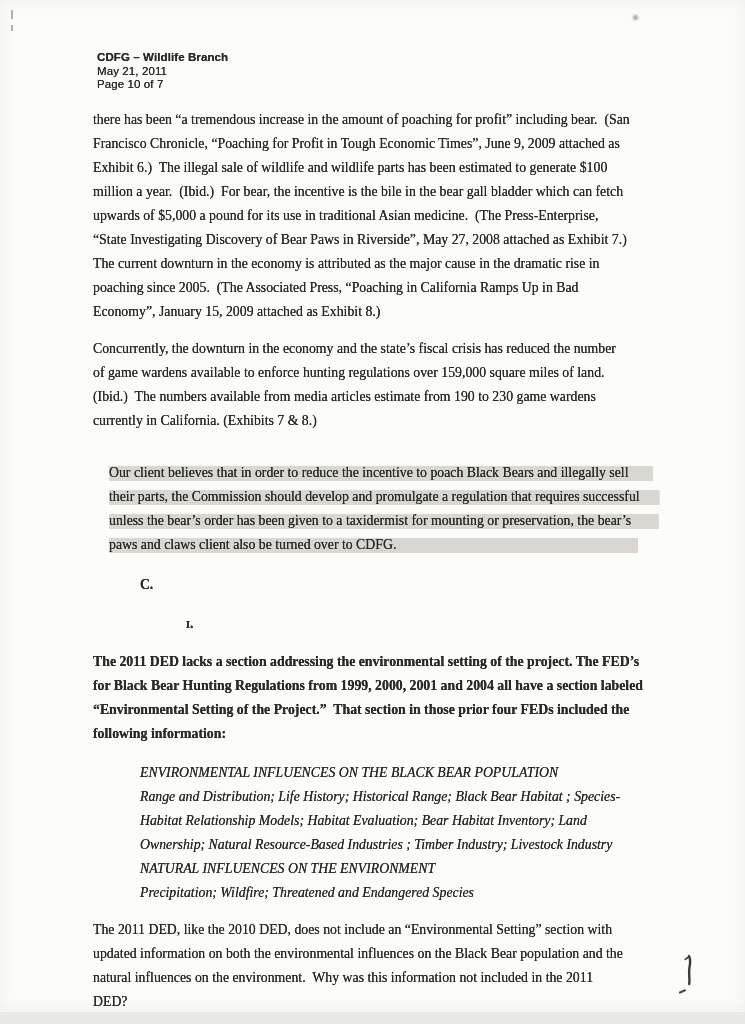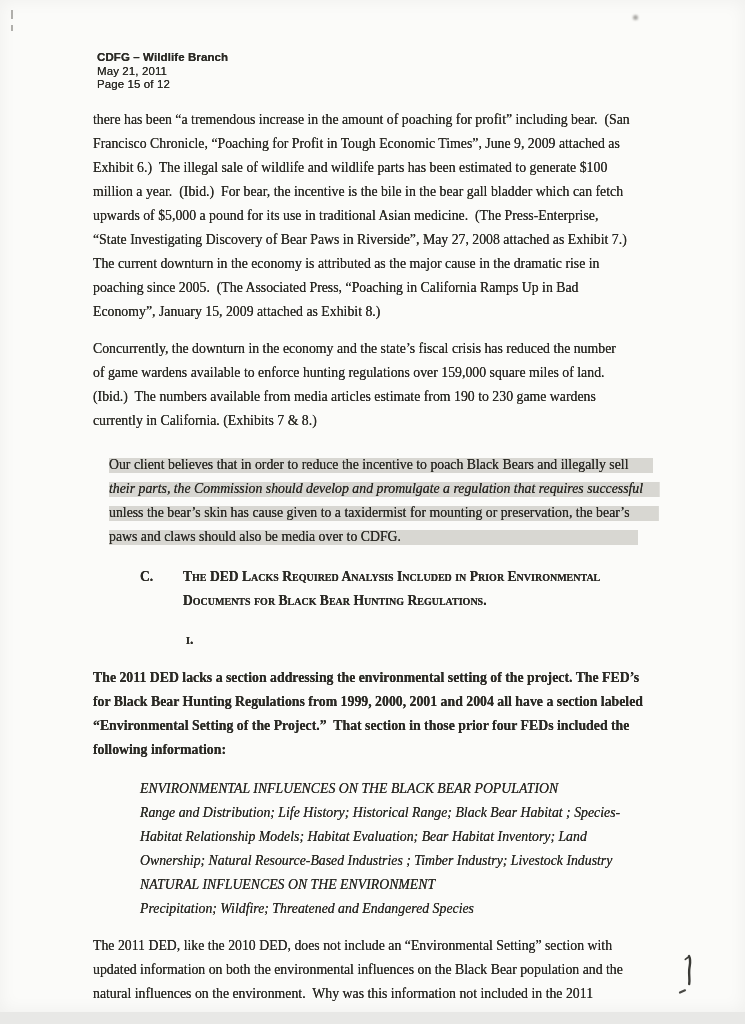--- a/index.html
+++ b/index.html
@@ -35,32 +35,32 @@
   
   .body{
     position:absolute;left:93px;top:108px;width:580px;
     font-size:13.8px;line-height:24px;
     text-shadow:0 0 0.35px currentColor;
   }
   .para{margin:0;white-space:pre-wrap;}
   .mb13{margin-bottom:13px;}
   .mb14{margin-bottom:14px;}
   .mb15{margin-bottom:15px;font-weight:bold;}
-  .mb16{margin-bottom:20px;}
+  .mb16{margin-bottom:28px;}
   
   .hl-para{margin:0 0 16px 0;}
   .hl-line{
     background-image:linear-gradient(var(--highlight),var(--highlight));
     background-repeat:no-repeat;
     background-position:0 55%;
     white-space:pre-wrap;
     margin-left:16px;
   }
   .hl-line:nth-child(1){background-size:96.5% 15px;}
-  .hl-line:nth-child(2){background-size:98% 15px;background-position:-2px 55%;font-style:italic;}
+  .hl-line:nth-child(2){background-size:98% 15px;background-position:-2px 55%;}
   .hl-line:nth-child(3){background-size:97.5% 15px;}
   .hl-line:nth-child(4){background-size:94% 15px;background-position:-1px 55%;}
   .hl-line:nth-child(5){background-size:56% 15px;}
   
   .heading-row{display:flex;font-weight:bold;font-variant:small-caps;font-size:13.6px;}
   .heading-row .h-label{flex:0 0 auto;}
   .heading-row .h-text{white-space:pre-wrap;}
   .level-c{padding-left:47px;}
   .level-c .h-label{width:43px;}
   .level-i{padding-left:93px;}
@@ -73,21 +73,21 @@
 
 <div class="page">
 
   <div class="dash-mark"></div>
   <div class="dash-mark d2"></div>
   <div class="dot-mark"></div>
 
   <div class="header">
     <div class="org">CDFG – Wildlife Branch</div>
     <div>May 21, 2011</div>
-    <div>Page 15 of 12</div>
+    <div>Page 10 of 7</div>
   </div>
 
   <div class="body">
 
     <p class="para mb13">there has been “a tremendous increase in the amount of poaching for profit” including bear.  (San
 Francisco Chronicle, “Poaching for Profit in Tough Economic Times”, June 9, 2009 attached as
 Exhibit 6.)  The illegal sale of wildlife and wildlife parts has been estimated to generate $100
 million a year.  (Ibid.)  For bear, the incentive is the bile in the bear gall bladder which can fetch
 upwards of $5,000 a pound for its use in traditional Asian medicine.  (The Press-Enterprise,
 “State Investigating Discovery of Bear Paws in Riverside”, May 27, 2008 attached as Exhibit 7.)
@@ -96,28 +96,26 @@
 Economy”, January 15, 2009 attached as Exhibit 8.)</p>
 
     <p class="para mb16">Concurrently, the downturn in the economy and the state’s fiscal crisis has reduced the number
 of game wardens available to enforce hunting regulations over 159,000 square miles of land.
 (Ibid.)  The numbers available from media articles estimate from 190 to 230 game wardens
 currently in California. (Exhibits 7 &amp; 8.)</p>
 
     <div class="hl-para">
       <div class="hl-line">Our client believes that in order to reduce the incentive to poach Black Bears and illegally sell</div>
       <div class="hl-line">their parts, the Commission should develop and promulgate a regulation that requires successful</div>
-      <div class="hl-line">unless the bear’s skin has cause given to a taxidermist for mounting or preservation, the bear’s</div>
-      <div class="hl-line">paws and claws should also be media over to CDFG.</div>
+      <div class="hl-line">unless the bear’s order has been given to a taxidermist for mounting or preservation, the bear’s</div>
+      <div class="hl-line">paws and claws client also be turned over to CDFG.</div>
     </div>
 
     <div class="heading-row level-c mb15">
       <span class="h-label">C.</span>
-      <span class="h-text">The DED Lacks Required Analysis Included in Prior Environmental
-Documents for Black Bear Hunting Regulations.</span>
     </div>
 
     <div class="heading-row level-i mb14">
       <span class="h-label">i.</span>
     </div>
 
     <p class="para mb15">The 2011 DED lacks a section addressing the environmental setting of the project. The FED’s
 for Black Bear Hunting Regulations from 1999, 2000, 2001 and 2004 all have a section labeled
 “Environmental Setting of the Project.”  That section in those prior four FEDs included the
 following information:</p>

